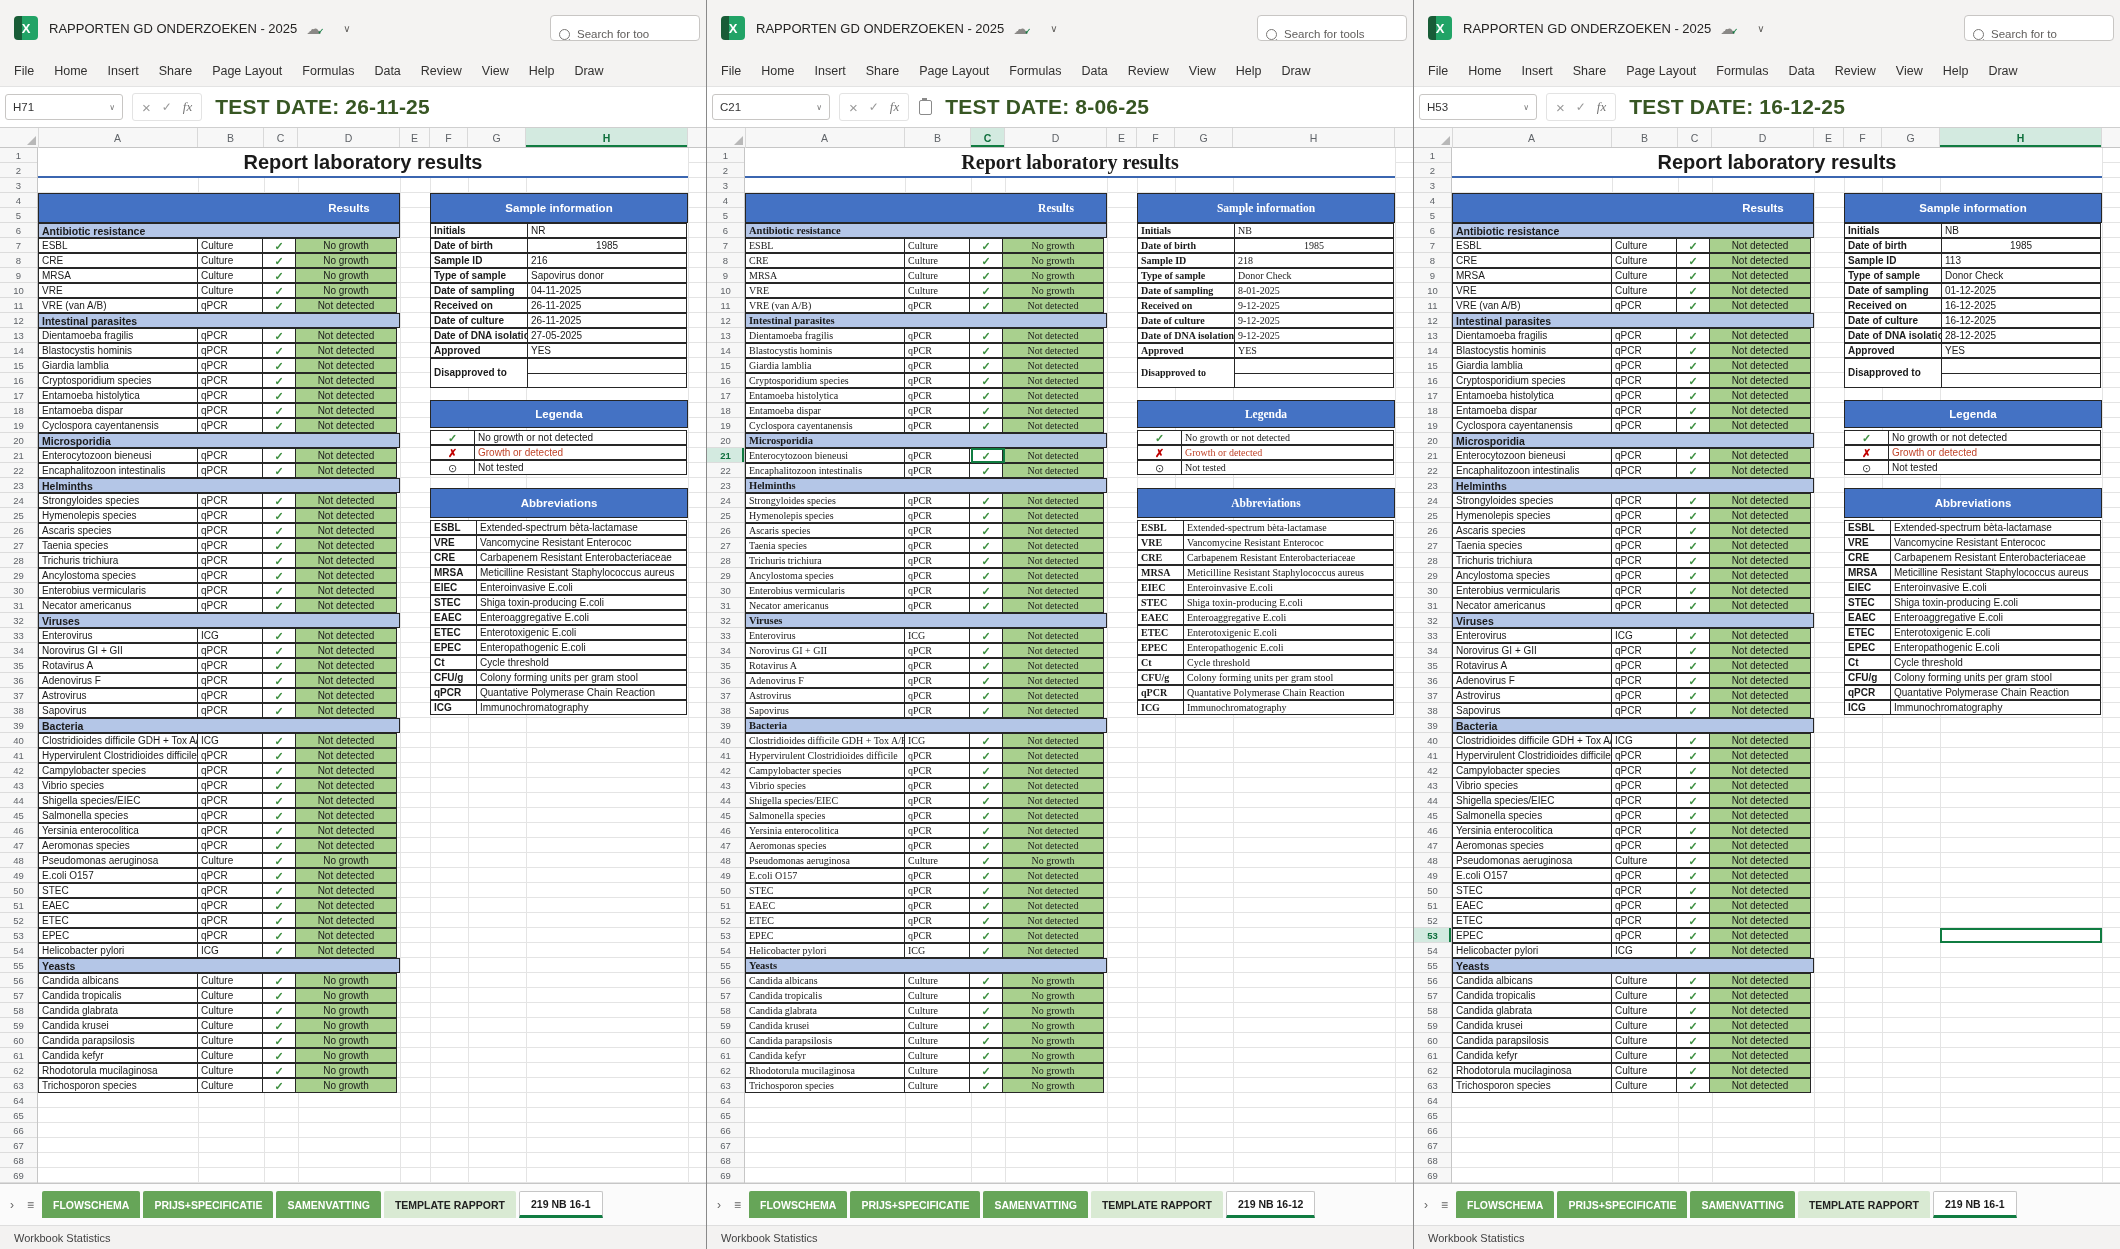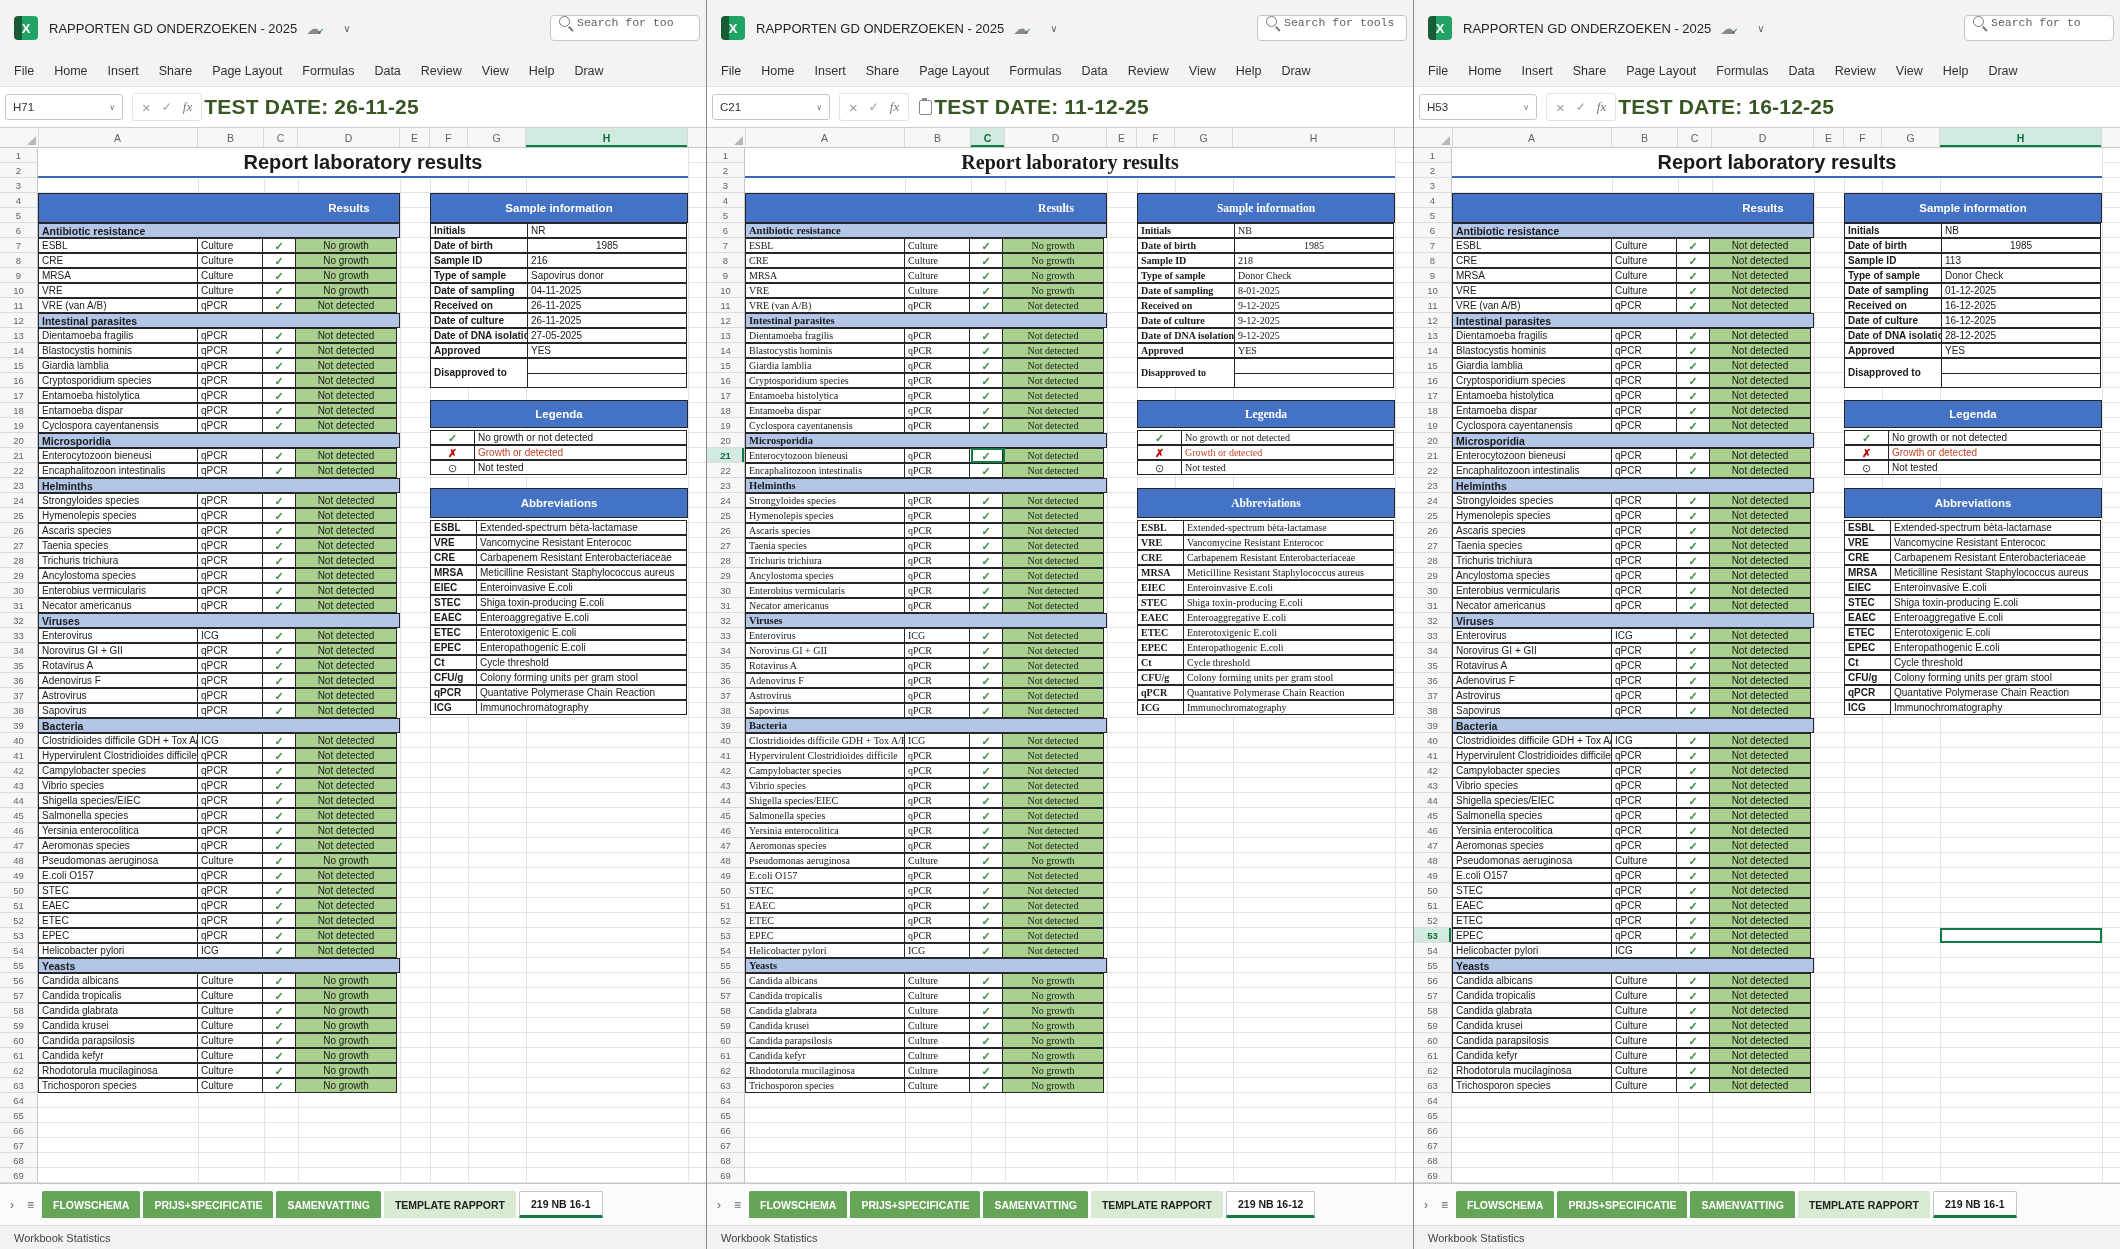--- a/index.html
+++ b/index.html
@@ -10,40 +10,40 @@
 
   
   .titlebar{height:56px;background:#F4F3F2;display:flex;align-items:center;padding-left:14px;position:relative;}
   .xicon{width:24px;height:24px;border-radius:4px;background:linear-gradient(to right,#185C37 0 34%,#21A366 34%);
          color:#fff;font-weight:bold;font-size:13px;display:flex;align-items:center;justify-content:center;flex:none;}
   .wtitle{margin-left:11px;font-size:13px;color:#252423;white-space:nowrap;}
   .cloud{font-size:15px;color:#8A8886;margin-left:9px;position:relative;line-height:1;}
   .cloud::after{content:"✓";position:absolute;font-size:8px;color:#107C41;right:-3px;bottom:0;font-weight:bold;}
   .chev{margin-left:22px;color:#605E5C;font-size:10px;}
   .searchbox{position:absolute;right:6px;top:15px;width:150px;height:26px;background:#fff;border:1px solid #C8C6C4;
-             border-radius:4px;display:flex;align-items:flex-start;padding:0 8px;font-size:11.5px;color:#605E5C;gap:7px;
-             overflow:hidden;white-space:nowrap;box-sizing:border-box;font-family:Liberation Mono, monospace;}
+             border-radius:4px;display:flex;align-items:flex-end;padding:0 8px;font-size:11.5px;color:#605E5C;gap:7px;
+             overflow:hidden;white-space:nowrap;box-sizing:border-box;}
   .mag{width:9px;height:9px;border:1.5px solid #797775;border-radius:50%;position:relative;flex:none;}
   .mag::after{content:"";position:absolute;width:6px;height:1.5px;background:#797775;transform:rotate(45deg);right:-5px;bottom:-3px;}
   .menubar{height:30px;background:#F4F3F2;display:flex;align-items:center;padding-left:4px;font-size:12.5px;color:#323130;
            white-space:nowrap;overflow:hidden;}
   .menu-item{padding:0 10px;flex:none;}
   .formulabar{height:42px;background:#fff;border-top:1px solid #E3E3E3;border-bottom:1px solid #CFCFCF;
               display:flex;align-items:center;padding-left:5px;box-sizing:border-box;overflow:hidden;}
   .namebox{width:118px;height:26px;border:1px solid #C8C6C4;border-radius:3px;display:flex;align-items:center;
            justify-content:space-between;padding:0 7px;font-size:11.5px;color:#333;background:#fff;box-sizing:border-box;flex:none;}
   .nbchev{font-size:8px;color:#777;}
   .fb-icons{display:flex;align-items:center;margin-left:9px;gap:11px;height:26px;padding:0 9px;border:1px solid #E3E3E3;
             border-radius:3px;flex:none;}
   .fbx{color:#9a9a9a;font-size:15px;}
   .fbc{color:#9a9a9a;font-size:12px;}
   .fbfx{font-style:italic;font-family:"Liberation Serif",serif;color:#767676;font-size:13px;}
   .clip{width:11px;height:13px;border:1.5px solid #8a8a8a;border-radius:2px;position:relative;margin-left:10px;flex:none;}
   .clip::before{content:"";position:absolute;top:-3px;left:2px;width:5px;height:3px;background:#8a8a8a;}
-  .testdate{margin-left:2px;font-size:21px;font-weight:bold;color:#375623;white-space:nowrap;letter-spacing:.2px;}
+  .testdate{margin-left:13px;font-size:21px;font-weight:bold;color:#375623;white-space:nowrap;letter-spacing:.2px;}
 
   
   .colheaders{height:20px;background:#F7F7F7;border-bottom:1px solid #C6C6C6;position:relative;box-sizing:border-box;}
   .corner{position:absolute;left:0;top:0;width:38px;height:20px;border-right:1px solid #D9D9D9;}
   .corner::after{content:"";position:absolute;right:2px;bottom:3px;border-left:9px solid transparent;border-bottom:9px solid #B8B8B8;}
   .colcell{position:absolute;top:0;height:19px;display:flex;align-items:center;justify-content:center;
            font-size:10.5px;color:#5F6368;border-right:1px solid #D9D9D9;box-sizing:border-box;}
   .colsel{background:#D3EAE0;color:#0E6F3C;font-weight:bold;box-shadow:inset 0 -2px 0 #107C41;}
   .sheetbody{position:relative;height:1035px;overflow:hidden;
              background:repeating-linear-gradient(to bottom,#fff 0,#fff 14px,#E4E4E4 14px,#E4E4E4 15px);}
@@ -812,21 +812,21 @@
         <div class="namebox">
           <div>C21</div>
           <div class="nbchev">∨</div>
         </div>
         <div class="fb-icons">
           <div class="fbx">×</div>
           <div class="fbc">✓</div>
           <div class="fbfx">fx</div>
         </div>
         <div class="clip"></div>
-        <div class="testdate">TEST DATE: 11-12-25</div>
+        <div class="testdate">TEST DATE: 8-06-25</div>
       </div>
       <div class="colheaders">
         <div class="corner"></div>
         <div class="colcell" style="left: 38px; width: 160px;">A</div>
         <div class="colcell" style="left: 198px; width: 66px;">B</div>
         <div class="colcell colsel" style="left: 264px; width: 34px;">C</div>
         <div class="colcell" style="left: 298px; width: 102px;">D</div>
         <div class="colcell" style="left: 400px; width: 30px;">E</div>
         <div class="colcell" style="left: 430px; width: 38px;">F</div>
         <div class="colcell" style="left: 468px; width: 58px;">G</div>

